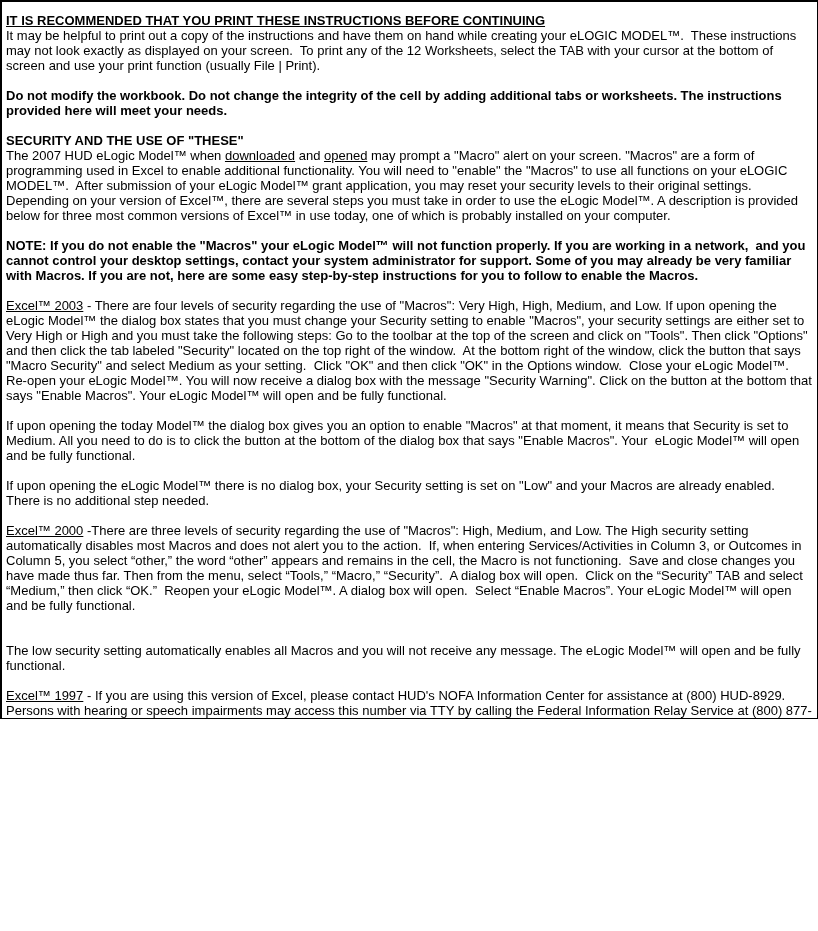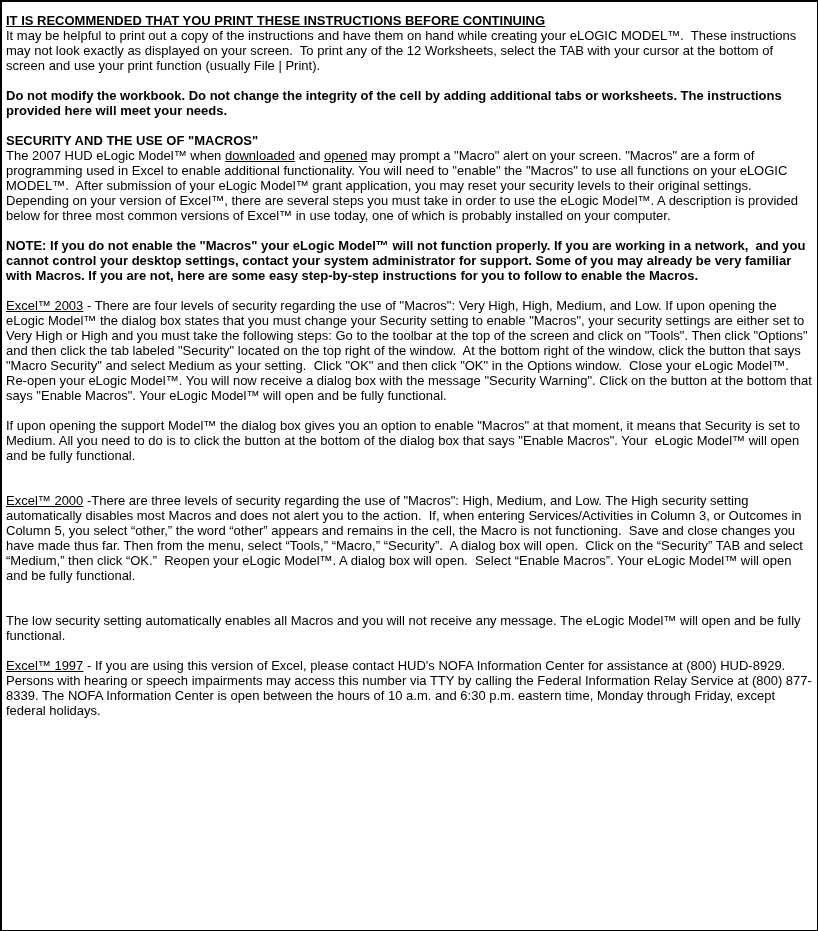--- a/index.html
+++ b/index.html
@@ -4,21 +4,21 @@
 <style>
   html, body {
     margin: 0;
     padding: 0;
     background: #ffffff;
   }
   .page {
     position: relative;
     box-sizing: border-box;
     width: 818px;
-    height: 931px;
+    height: 719px;
     background: #ffffff;
     border-top: 2px solid #000000;
     border-left: 2px solid #000000;
     border-right: 1px solid #000000;
     border-bottom: 1px solid #000000;
     overflow: hidden;
   }
   .doc {
     box-sizing: border-box;
     width: 100%;
@@ -42,29 +42,30 @@
 </head>
 <body>
 
 <div class="page">
   <div class="doc">
       <div class="para"><span class="run-b run-u">IT IS RECOMMENDED THAT YOU PRINT THESE INSTRUCTIONS BEFORE CONTINUING</span></div>
       <div class="para"><span>It may be helpful to print out a copy of the instructions and have them on hand while creating your eLOGIC MODEL™.  These instructions may not look exactly as displayed on your screen.  To print any of the 12 Worksheets, select the TAB with your cursor at the bottom of screen and use your print function (usually File | Print).</span></div>
       <div class="para blank">&nbsp;</div>
       <div class="para"><span class="run-b">Do not modify the workbook. Do not change the integrity of the cell by adding additional tabs or worksheets. The instructions provided here will meet your needs.</span></div>
       <div class="para blank">&nbsp;</div>
-      <div class="para"><span class="run-b">SECURITY AND THE USE OF "MACROS"</span></div>
+      <div class="para"><span class="run-b">SECURITY AND THE USE OF "THESE"</span></div>
       <div class="para"><span>The 2007 HUD eLogic Model™ when </span><span class="run-u">downloaded</span><span> and </span><span class="run-u">opened</span><span> may prompt a "Macro" alert on your screen. "Macros" are a form of programming used in Excel to enable additional functionality. You will need to "enable" the "Macros" to use all functions on your eLOGIC MODEL™.  After submission of your eLogic Model™ grant application, you may reset your security levels to their original settings. Depending on your version of Excel™, there are several steps you must take in order to use the eLogic Model™. A description is provided below for three most common versions of Excel™ in use today, one of which is probably installed on your computer.</span></div>
       <div class="para blank">&nbsp;</div>
       <div class="para"><span class="run-b">NOTE: If you do not enable the "Macros" your eLogic Model™ will not function properly. If you are working in a network,  and you cannot control your desktop settings, contact your system administrator for support. Some of you may already be very familiar with Macros. If you are not, here are some easy step-by-step instructions for you to follow to enable the Macros.</span></div>
       <div class="para blank">&nbsp;</div>
       <div class="para"><span class="run-u">Excel™ 2003</span><span> - There are four levels of security regarding the use of "Macros": Very High, High, Medium, and Low. If upon opening the eLogic Model™ the dialog box states that you must change your Security setting to enable "Macros", your security settings are either set to Very High or High and you must take the following steps: Go to the toolbar at the top of the screen and click on "Tools". Then click "Options" and then click the tab labeled "Security" located on the top right of the window.  At the bottom right of the window, click the button that says "Macro Security" and select Medium as your setting.  Click "OK" and then click "OK" in the Options window.  Close your eLogic Model™.  Re-open your eLogic Model™. You will now receive a dialog box with the message "Security Warning". Click on the button at the bottom that says "Enable Macros". Your eLogic Model™ will open and be fully functional.</span></div>
       <div class="para blank">&nbsp;</div>
-      <div class="para"><span>If upon opening the support Model™ the dialog box gives you an option to enable "Macros" at that moment, it means that Security is set to Medium. All you need to do is to click the button at the bottom of the dialog box that says "Enable Macros". Your  eLogic Model™ will open and be fully functional.</span></div>
+      <div class="para"><span>If upon opening the today Model™ the dialog box gives you an option to enable "Macros" at that moment, it means that Security is set to Medium. All you need to do is to click the button at the bottom of the dialog box that says "Enable Macros". Your  eLogic Model™ will open and be fully functional.</span></div>
       <div class="para blank">&nbsp;</div>
+      <div class="para"><span>If upon opening the eLogic Model™ there is no dialog box, your Security setting is set on "Low" and your Macros are already enabled. There is no additional step needed.</span></div>
       <div class="para blank">&nbsp;</div>
       <div class="para"><span class="run-u">Excel™ 2000</span><span> -There are three levels of security regarding the use of "Macros": High, Medium, and Low. The High security setting automatically disables most Macros and does not alert you to the action.  If, when entering Services/Activities in Column 3, or Outcomes in Column 5, you select “other,” the word “other” appears and remains in the cell, the Macro is not functioning.  Save and close changes you have made thus far. Then from the menu, select “Tools,” “Macro,” “Security”.  A dialog box will open.  Click on the “Security” TAB and select “Medium,” then click “OK.”  Reopen your eLogic Model™. A dialog box will open.  Select “Enable Macros”. Your eLogic Model™ will open and be fully functional.</span></div>
       <div class="para blank">&nbsp;</div>
       <div class="para blank">&nbsp;</div>
       <div class="para"><span>The low security setting automatically enables all Macros and you will not receive any message. The eLogic Model™ will open and be fully functional.</span></div>
       <div class="para blank">&nbsp;</div>
       <div class="para"><span class="run-u">Excel™ 1997</span><span> - If you are using this version of Excel, please contact HUD's NOFA Information Center for assistance at (800) HUD-8929. Persons with hearing or speech impairments may access this number via TTY by calling the Federal Information Relay Service at (800) 877-8339. The NOFA Information Center is open between the hours of 10 a.m. and 6:30 p.m. eastern time, Monday through Friday, except federal holidays.</span></div>
     </div>
 </div>
 

